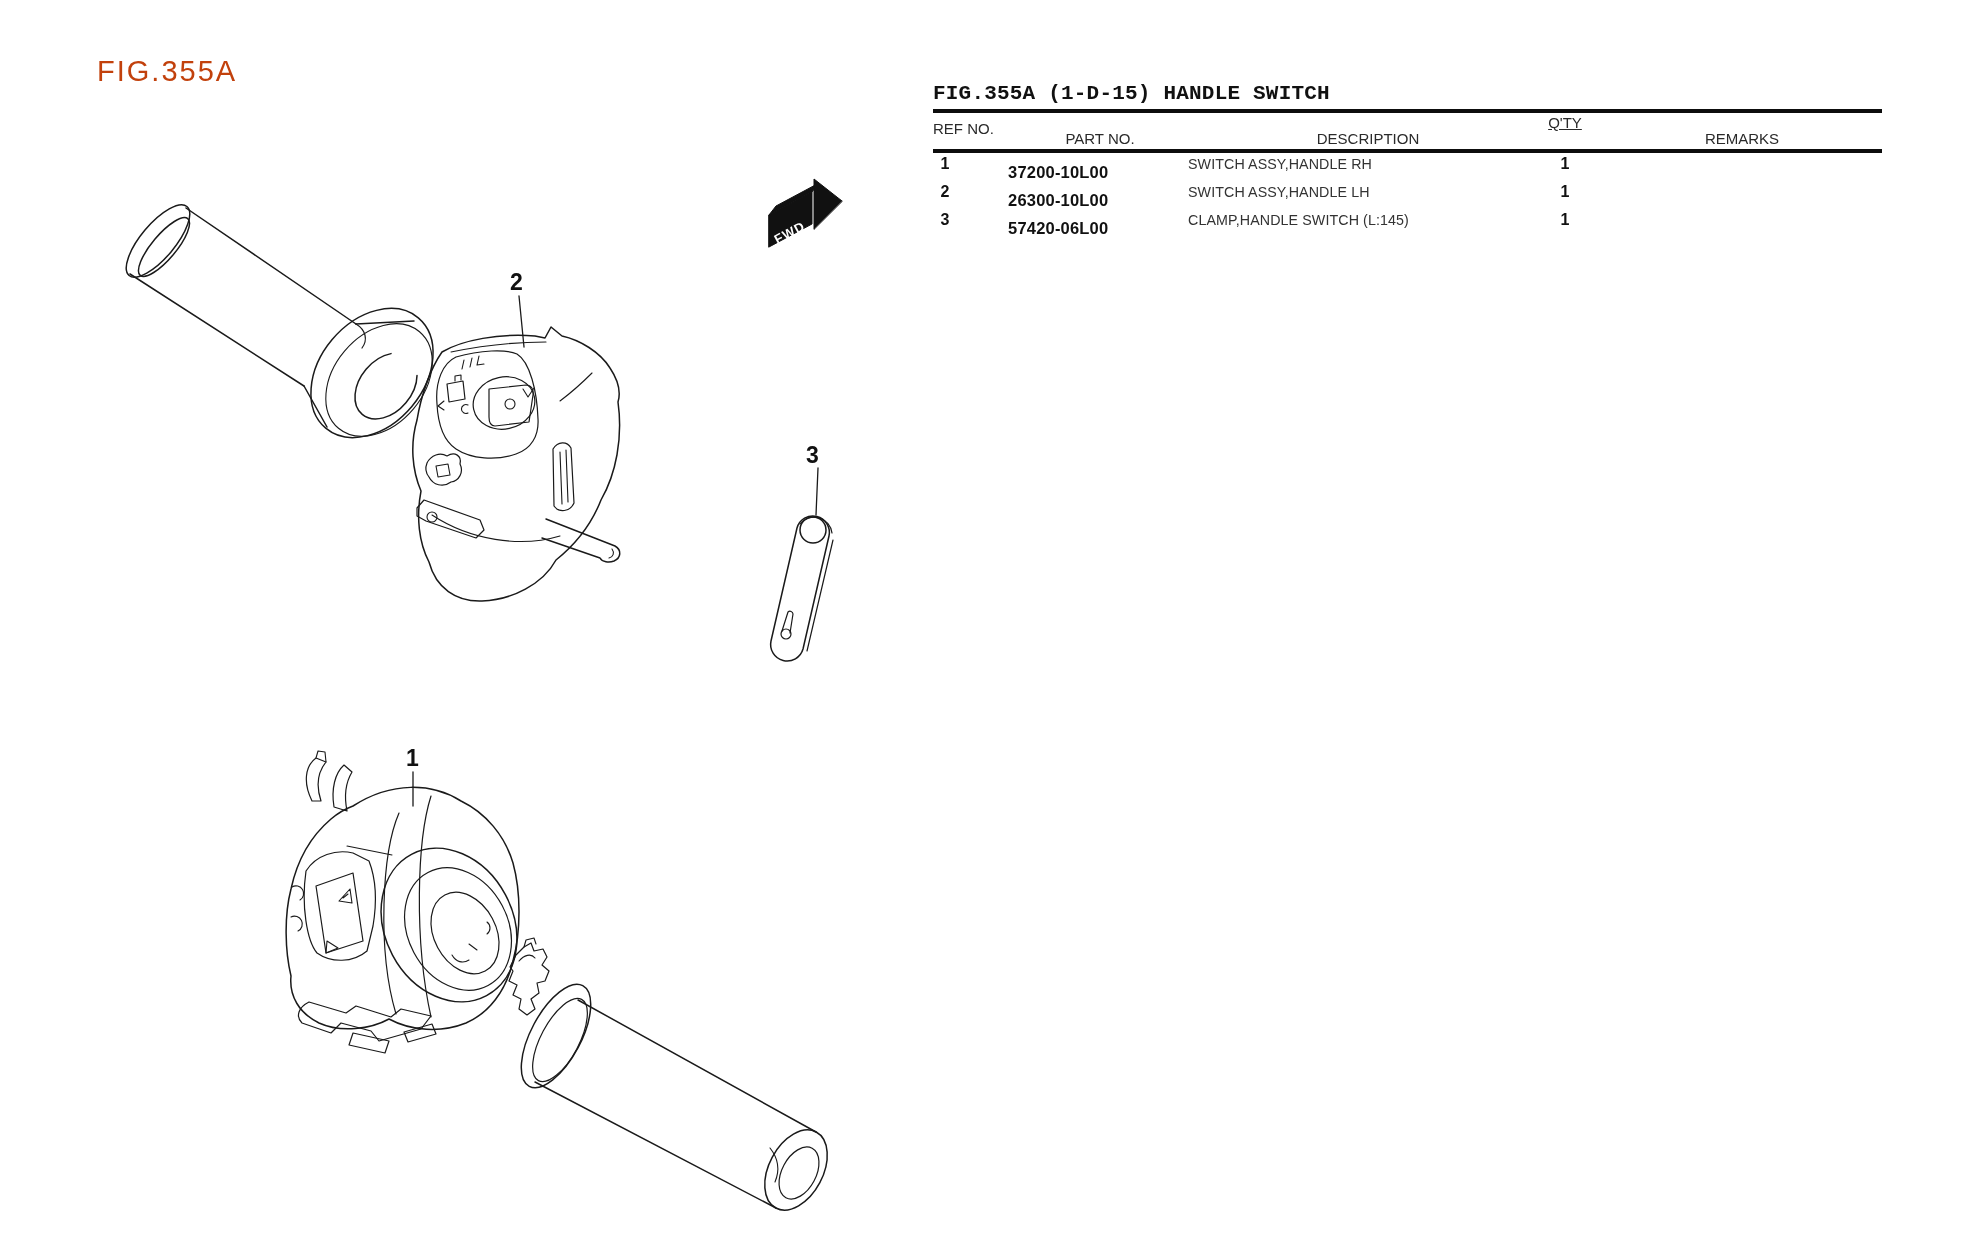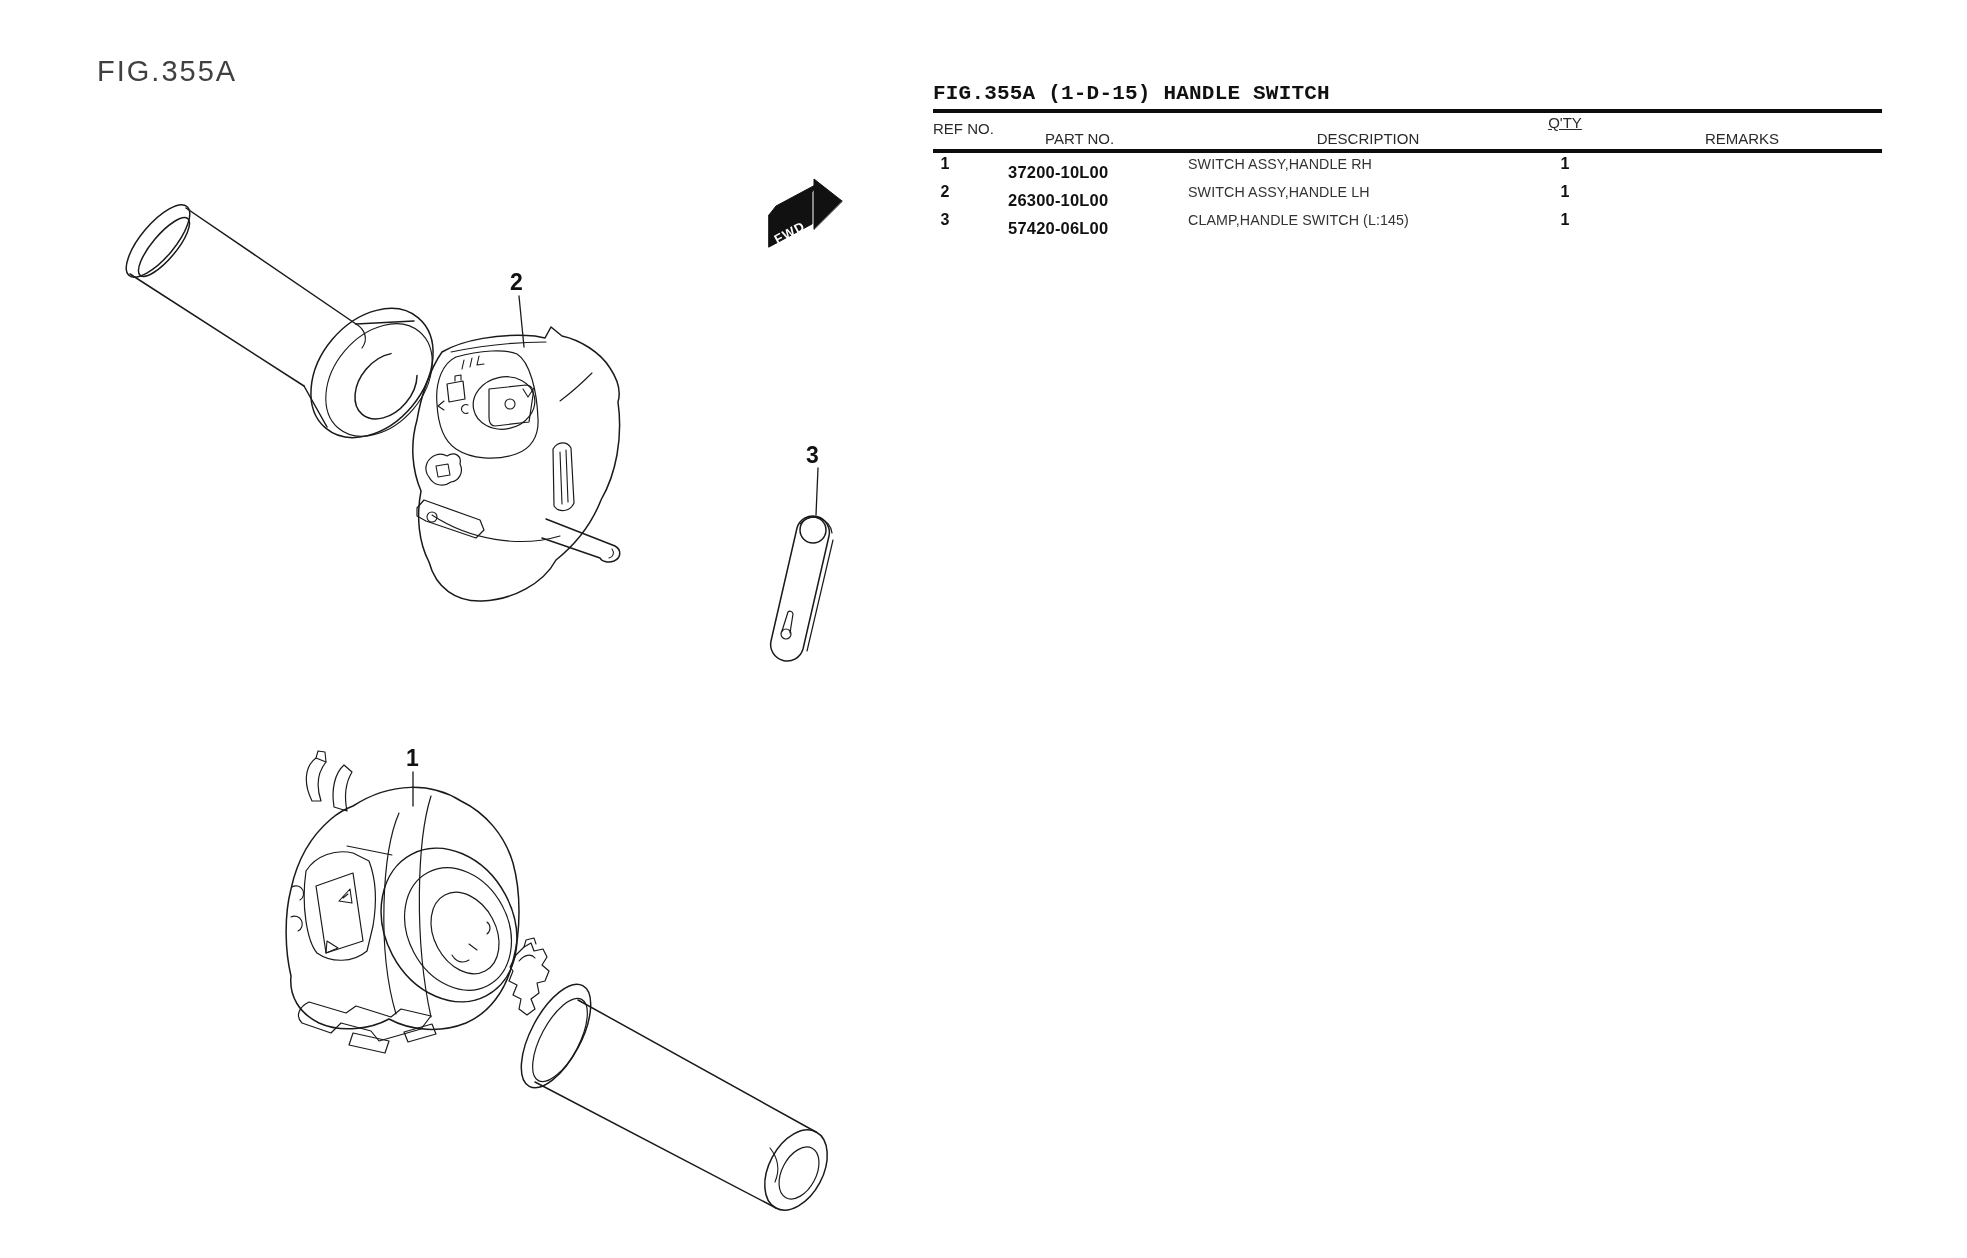--- a/index.html
+++ b/index.html
@@ -3,30 +3,30 @@
 <meta charset="utf-8">
 <style>
   html,body{margin:0;padding:0;background:#ffffff;}
   body{
     width:1967px;height:1258px;position:relative;overflow:hidden;
     font-family:"Liberation Sans",sans-serif;color:#1d1d1d;
     -webkit-font-smoothing:antialiased;
   }
   .abs{position:absolute;}
   
-  #fig-label{left:97px;top:55px;font-size:29px;letter-spacing:2px;color:#404040;}
+  #fig-label{left:97px;top:55px;font-size:29px;letter-spacing:2px;color:#c2410c;}
   
   #table-title{left:933px;top:82px;font-size:21px;font-weight:bold;letter-spacing:.2px;color:#111;font-family:Liberation Mono, monospace;}
   .rule{background:#0d0d0d;height:4px;left:933px;width:949px;}
   #rule-title{top:109px;}
   #rule-header{top:149px;}
   .hdr{font-size:15px;color:#2a2a2a;white-space:nowrap;}
   #hdr-qty{left:1530px;top:114px;width:70px;text-align:center;text-decoration:underline;}
   #hdr-ref{left:933px;top:120px;}
-  #hdr-part{left:1045px;top:130px;width:110px;}
+  #hdr-part{left:1045px;top:130px;width:110px;text-align:center;}
   #hdr-desc{left:1268px;top:130px;width:200px;text-align:center;}
   #hdr-remarks{left:1662px;top:130px;width:160px;text-align:center;}
   .row{position:absolute;left:0;top:0;width:1967px;height:22px;}
   .cell{position:absolute;white-space:nowrap;}
   .c-ref{left:933px;width:24px;text-align:center;font-weight:bold;font-size:16px;color:#111;}
   .c-part{left:1008px;font-weight:bold;font-size:16.5px;letter-spacing:.2px;color:#111;margin-top:8px;}
   .c-desc{left:1188px;font-size:15.5px;color:#333;transform:scaleX(.92);transform-origin:left top;letter-spacing:.1px;}
   .c-qty{left:1530px;width:70px;text-align:center;font-weight:bold;font-size:16px;color:#111;}
   .c-remarks{left:1690px;font-size:15px;color:#333;}
   #row-0{top:155px;} #row-1{top:183px;} #row-2{top:211px;}

